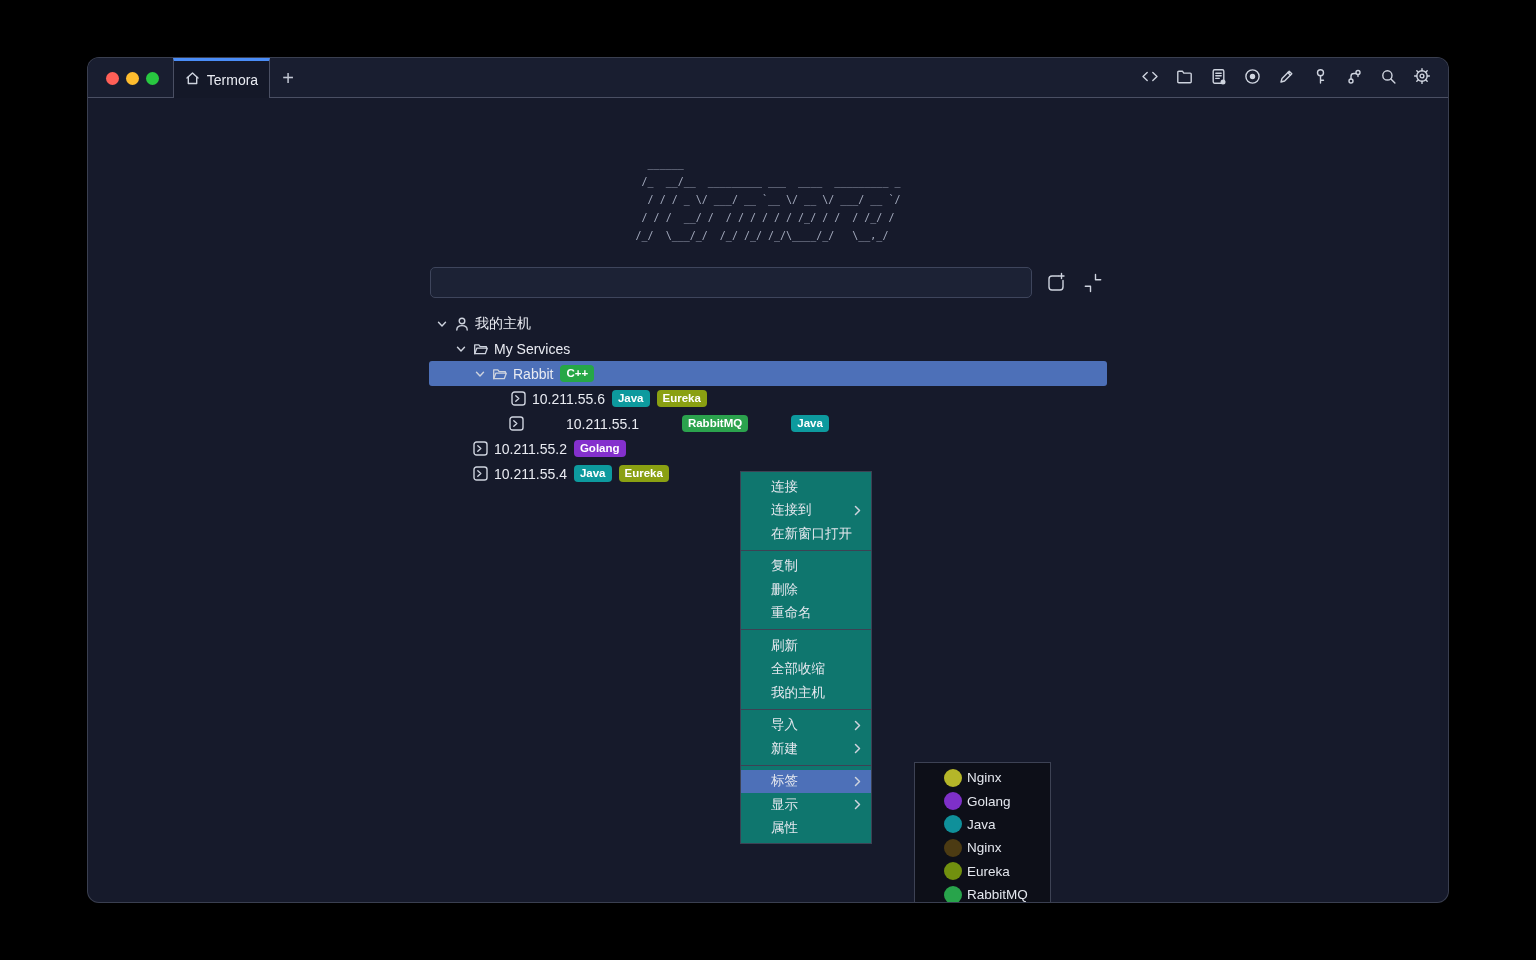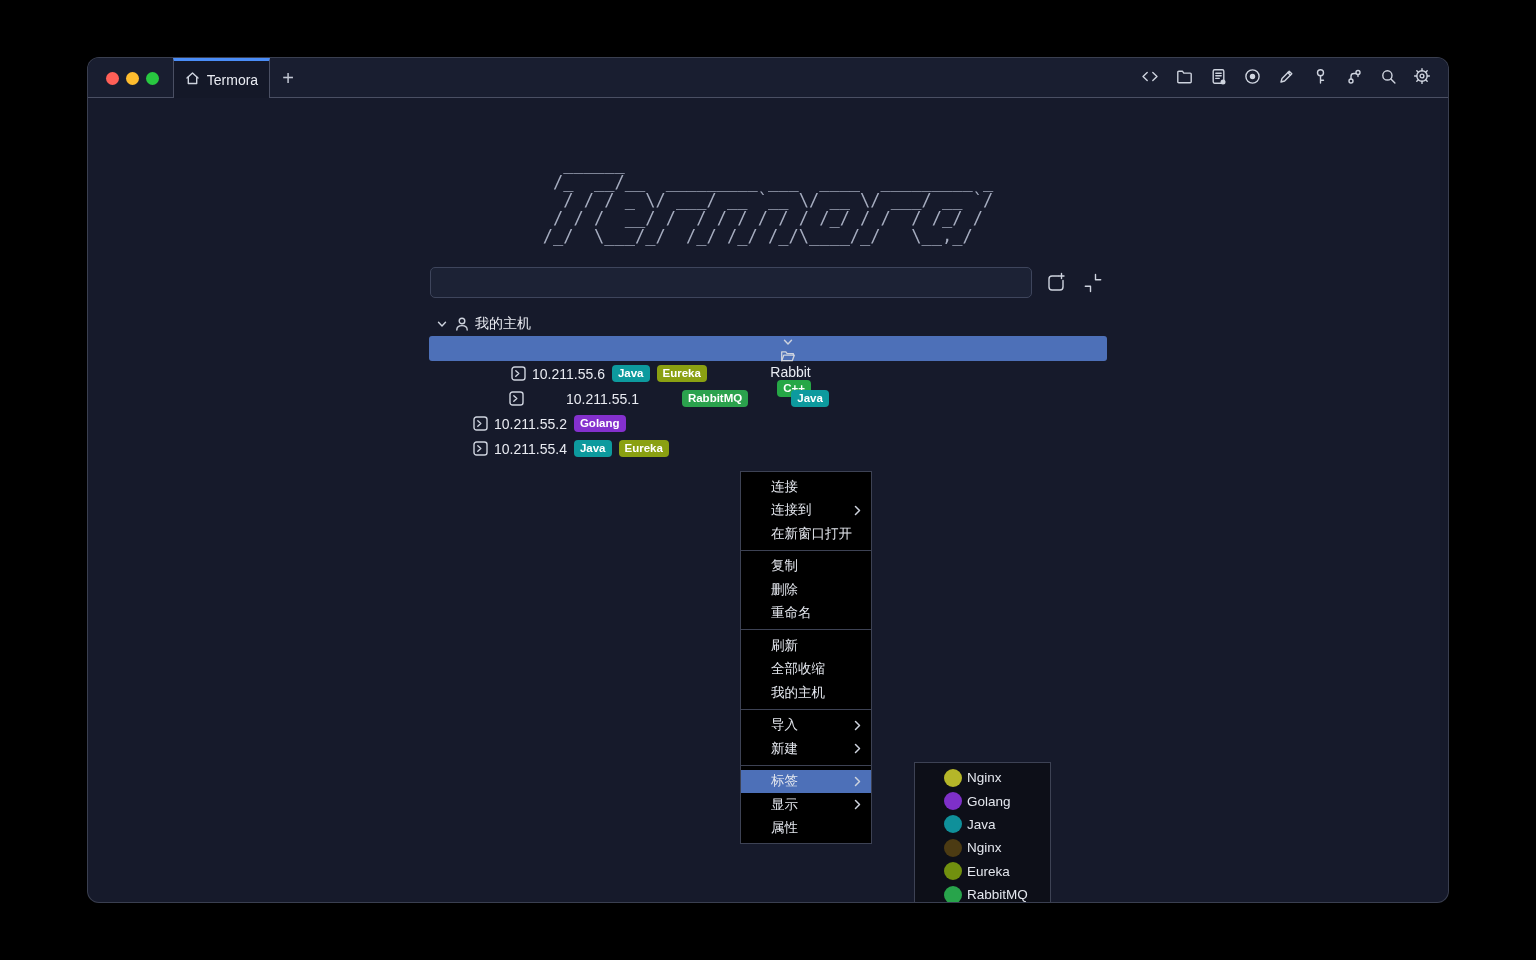--- a/index.html
+++ b/index.html
@@ -25,45 +25,45 @@
     display:flex; align-items:center; justify-content:center; gap:7px;
     color:#e9ebf2; font-size:14px;
   }
   .plus-btn { width:36px; display:flex; align-items:center; justify-content:center; color:#c3c8d4; font-size:20px; font-weight:300; }
   .toolbar { margin-left:auto; display:flex; align-items:center; gap:10px; padding-right:14px; position:relative; z-index:2; }
   .tool-btn { width:24px; height:24px; display:flex; align-items:center; justify-content:center; }
   
   .content { position:relative; height:804px; }
   .ascii {
     width:fit-content; margin:57px auto 0; text-align:left;
-    font-family:"DejaVu Sans Mono", monospace; font-size:17px; line-height:18px;
+    font-family:"DejaVu Sans Mono", monospace; font-size:10px; line-height:18px;
     color:#a6adc0; white-space:pre;
   }
   .search-row { width:676px; margin:22px auto 0; display:flex; align-items:center; }
   .search-input {
     flex:1; height:31px; background:#1c2235; border:1px solid #3e455c; border-radius:5px;
     color:#e9ebf2; padding:0 10px; font-size:14px; outline:none;
   }
   .sbtn { margin-left:11px; width:26px; height:26px; display:flex; align-items:center; justify-content:center; }
   
   .tree { width:678px; margin:13px auto 0;text-align:center; }
   .trow { height:25px; display:flex; align-items:center; font-size:14px; color:#e9ebf2; border-radius:3px; }
-  .trow.selected { background:#4d70b8;flex-direction:column; }
+  .trow.selected { background:#4d70b8; }
   .chev { width:12px; height:12px; margin-right:6px; display:flex; align-items:center; }
   .tspacer { width:18px; flex:none; }
   .ticon { width:16px; height:16px; margin-right:5px; display:flex; align-items:center; flex:none; }
   .tlabel { white-space:nowrap; }
   .badge {
     margin-left:7px; padding:2px 6px 3px; border-radius:4px;
     font-size:11.5px; font-weight:bold; color:#fff; line-height:12px; white-space:nowrap;
   }
   
   .menu {
     position:absolute; left:652px; top:316px; width:132px;
-    background:#000000; border:1px solid #3d4254; padding:3px 0; z-index:5;
+    background:#0f766e; border:1px solid #3d4254; padding:3px 0; z-index:5;
   }
   .mitem { height:23.5px; display:flex; align-items:center; padding:0 9px 0 30px; font-size:13.5px; color:#e4e7ee; }
   .mitem.hl { background:#4d70b8; }
   .marrow { margin-left:auto; display:flex; align-items:center; }
   .msep { height:1px; background:#3d4254; margin:4px 0; }
   .submenu {
     position:absolute; left:826px; top:607px; width:137px;
     background:#0d0f18; border:1px solid #3d4254; padding:3px 0; z-index:6;
   }
   .sitem { height:23.4px; display:flex; align-items:center; padding:0 8px; font-size:13.5px; color:#e4e7ee; }
@@ -180,20 +180,34 @@
             </svg>
           </span>
           <span class="ticon">
             <svg width="16" height="16" viewBox="0 0 16 16" fill="none" stroke="#ced3de" stroke-width="1.4" stroke-linecap="round" stroke-linejoin="round">
               <circle cx="8" cy="5" r="2.8"></circle>
               <path d="M2.8 14c0-3 2.3-4.4 5.2-4.4S13.2 11 13.2 14"></path>
             </svg>
           </span>
           <span class="tlabel">我的主机</span>
         </div>
+        <div class="trow" style="padding-left: 26px;">
+          <span class="chev">
+            <svg width="12" height="12" viewBox="0 0 12 12" fill="none" stroke="#ced3de" stroke-width="1.4" stroke-linecap="round" stroke-linejoin="round">
+              <path d="M2.5 4.2l3.5 3.8 3.5-3.8"></path>
+            </svg>
+          </span>
+          <span class="ticon">
+            <svg width="17" height="16" viewBox="0 0 17 16" fill="none" stroke="#ced3de" stroke-width="1.4" stroke-linecap="round" stroke-linejoin="round">
+              <path d="M1.8 13V3.6h4.4l1.4 1.9h6.6v1.6"></path>
+              <path d="M1.8 13l2.2-5.9h11.2L13 13z"></path>
+            </svg>
+          </span>
+          <span class="tlabel">My Services</span>
+        </div>
         <div class="trow selected" style="padding-left: 45px;">
           <span class="chev">
             <svg width="12" height="12" viewBox="0 0 12 12" fill="none" stroke="#ced3de" stroke-width="1.4" stroke-linecap="round" stroke-linejoin="round">
               <path d="M2.5 4.2l3.5 3.8 3.5-3.8"></path>
             </svg>
           </span>
           <span class="ticon">
             <svg width="17" height="16" viewBox="0 0 17 16" fill="none" stroke="#ced3de" stroke-width="1.4" stroke-linecap="round" stroke-linejoin="round">
               <path d="M1.8 13V3.6h4.4l1.4 1.9h6.6v1.6"></path>
               <path d="M1.8 13l2.2-5.9h11.2L13 13z"></path>

